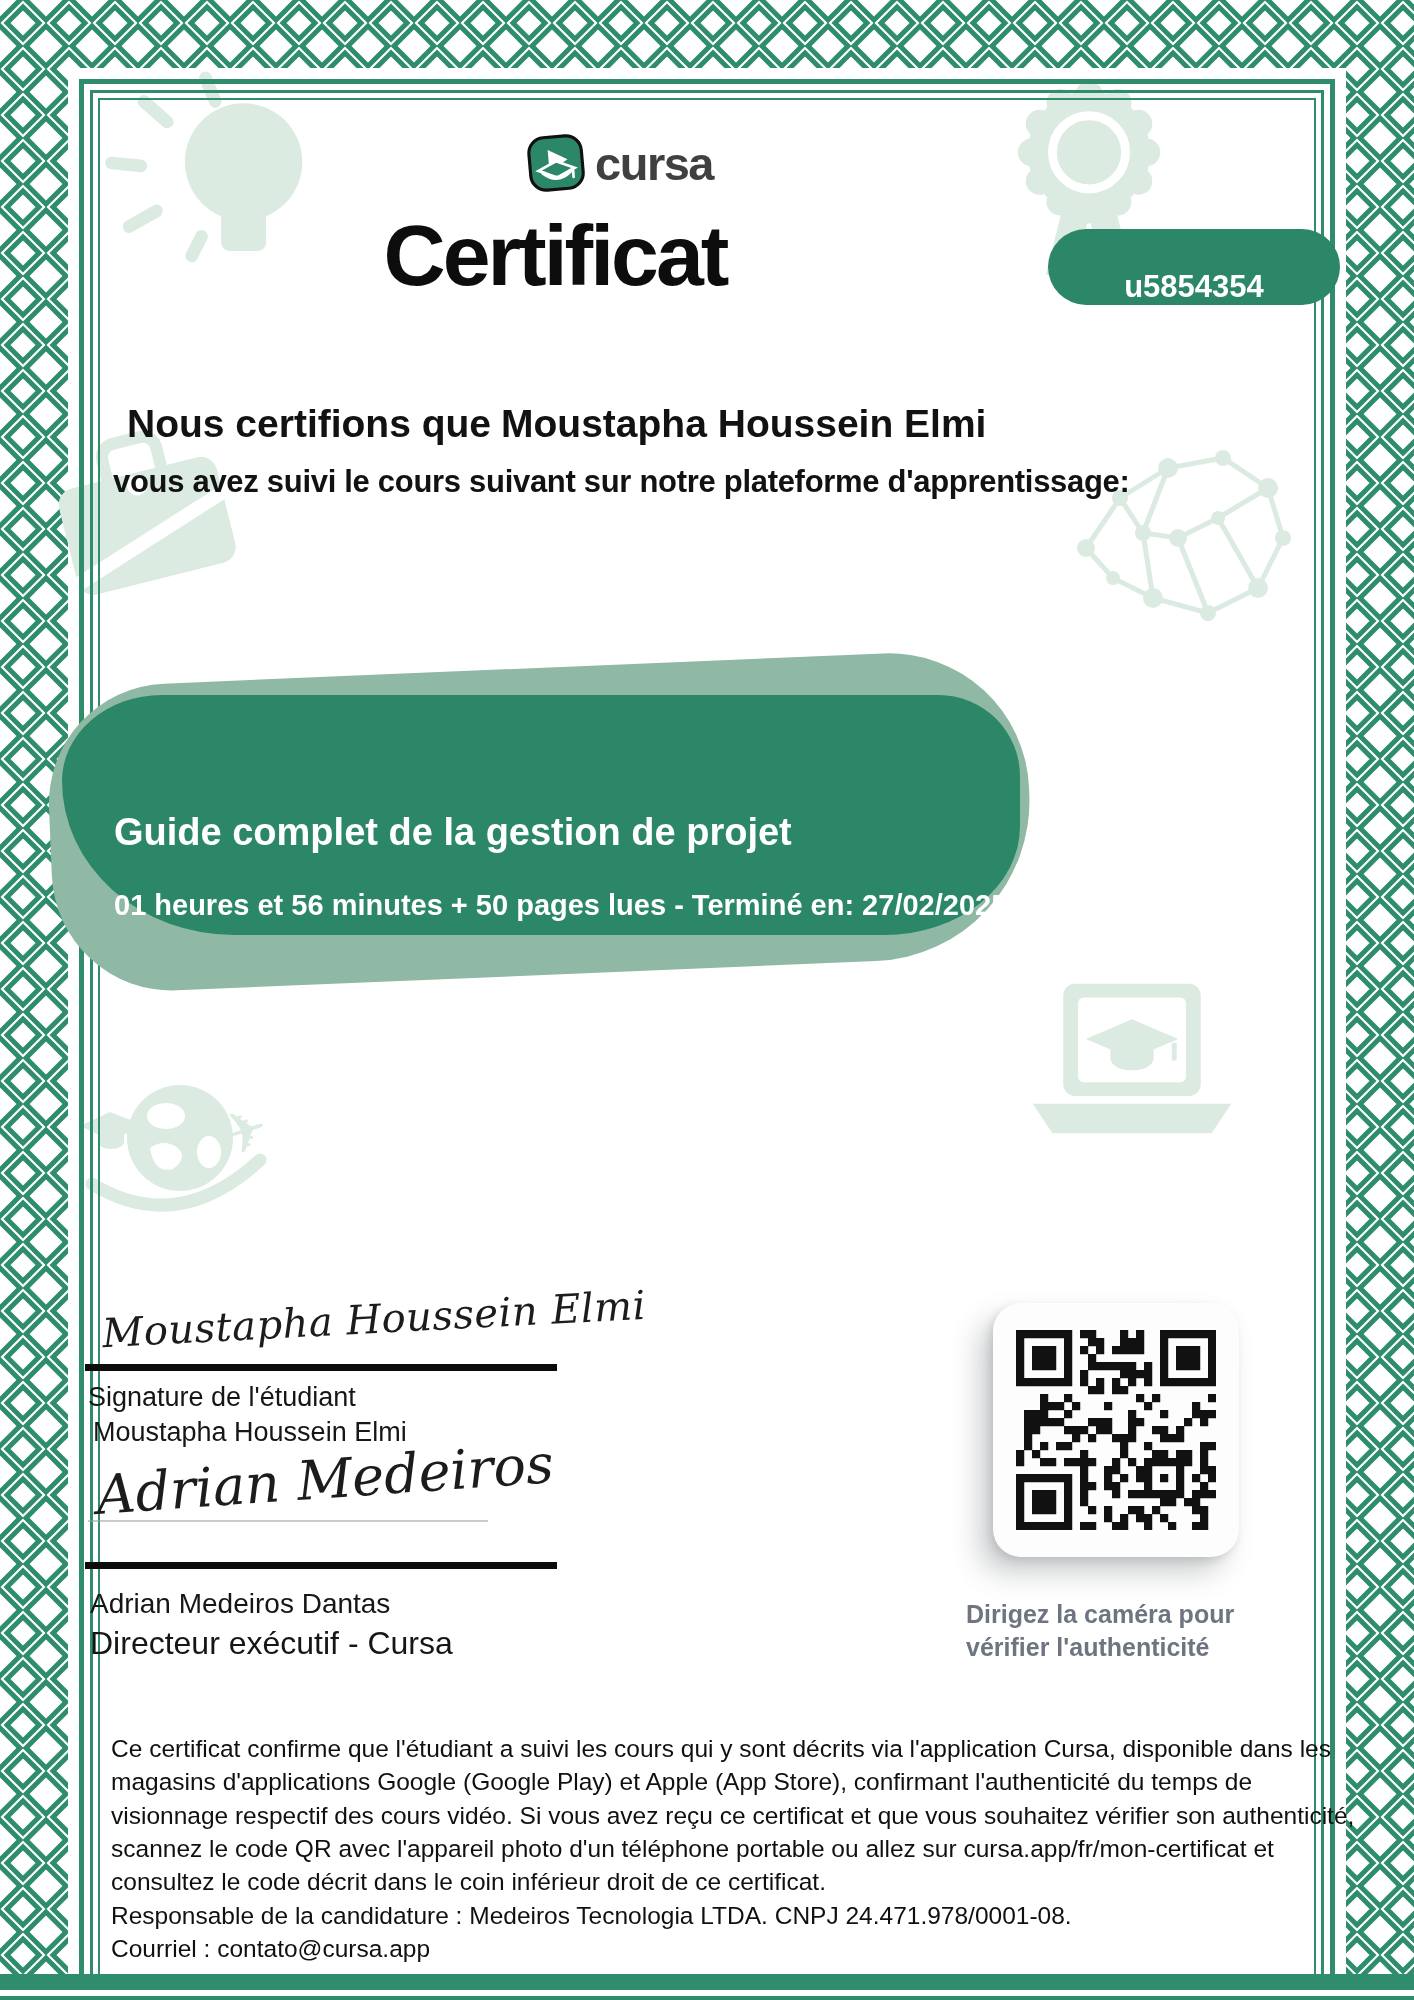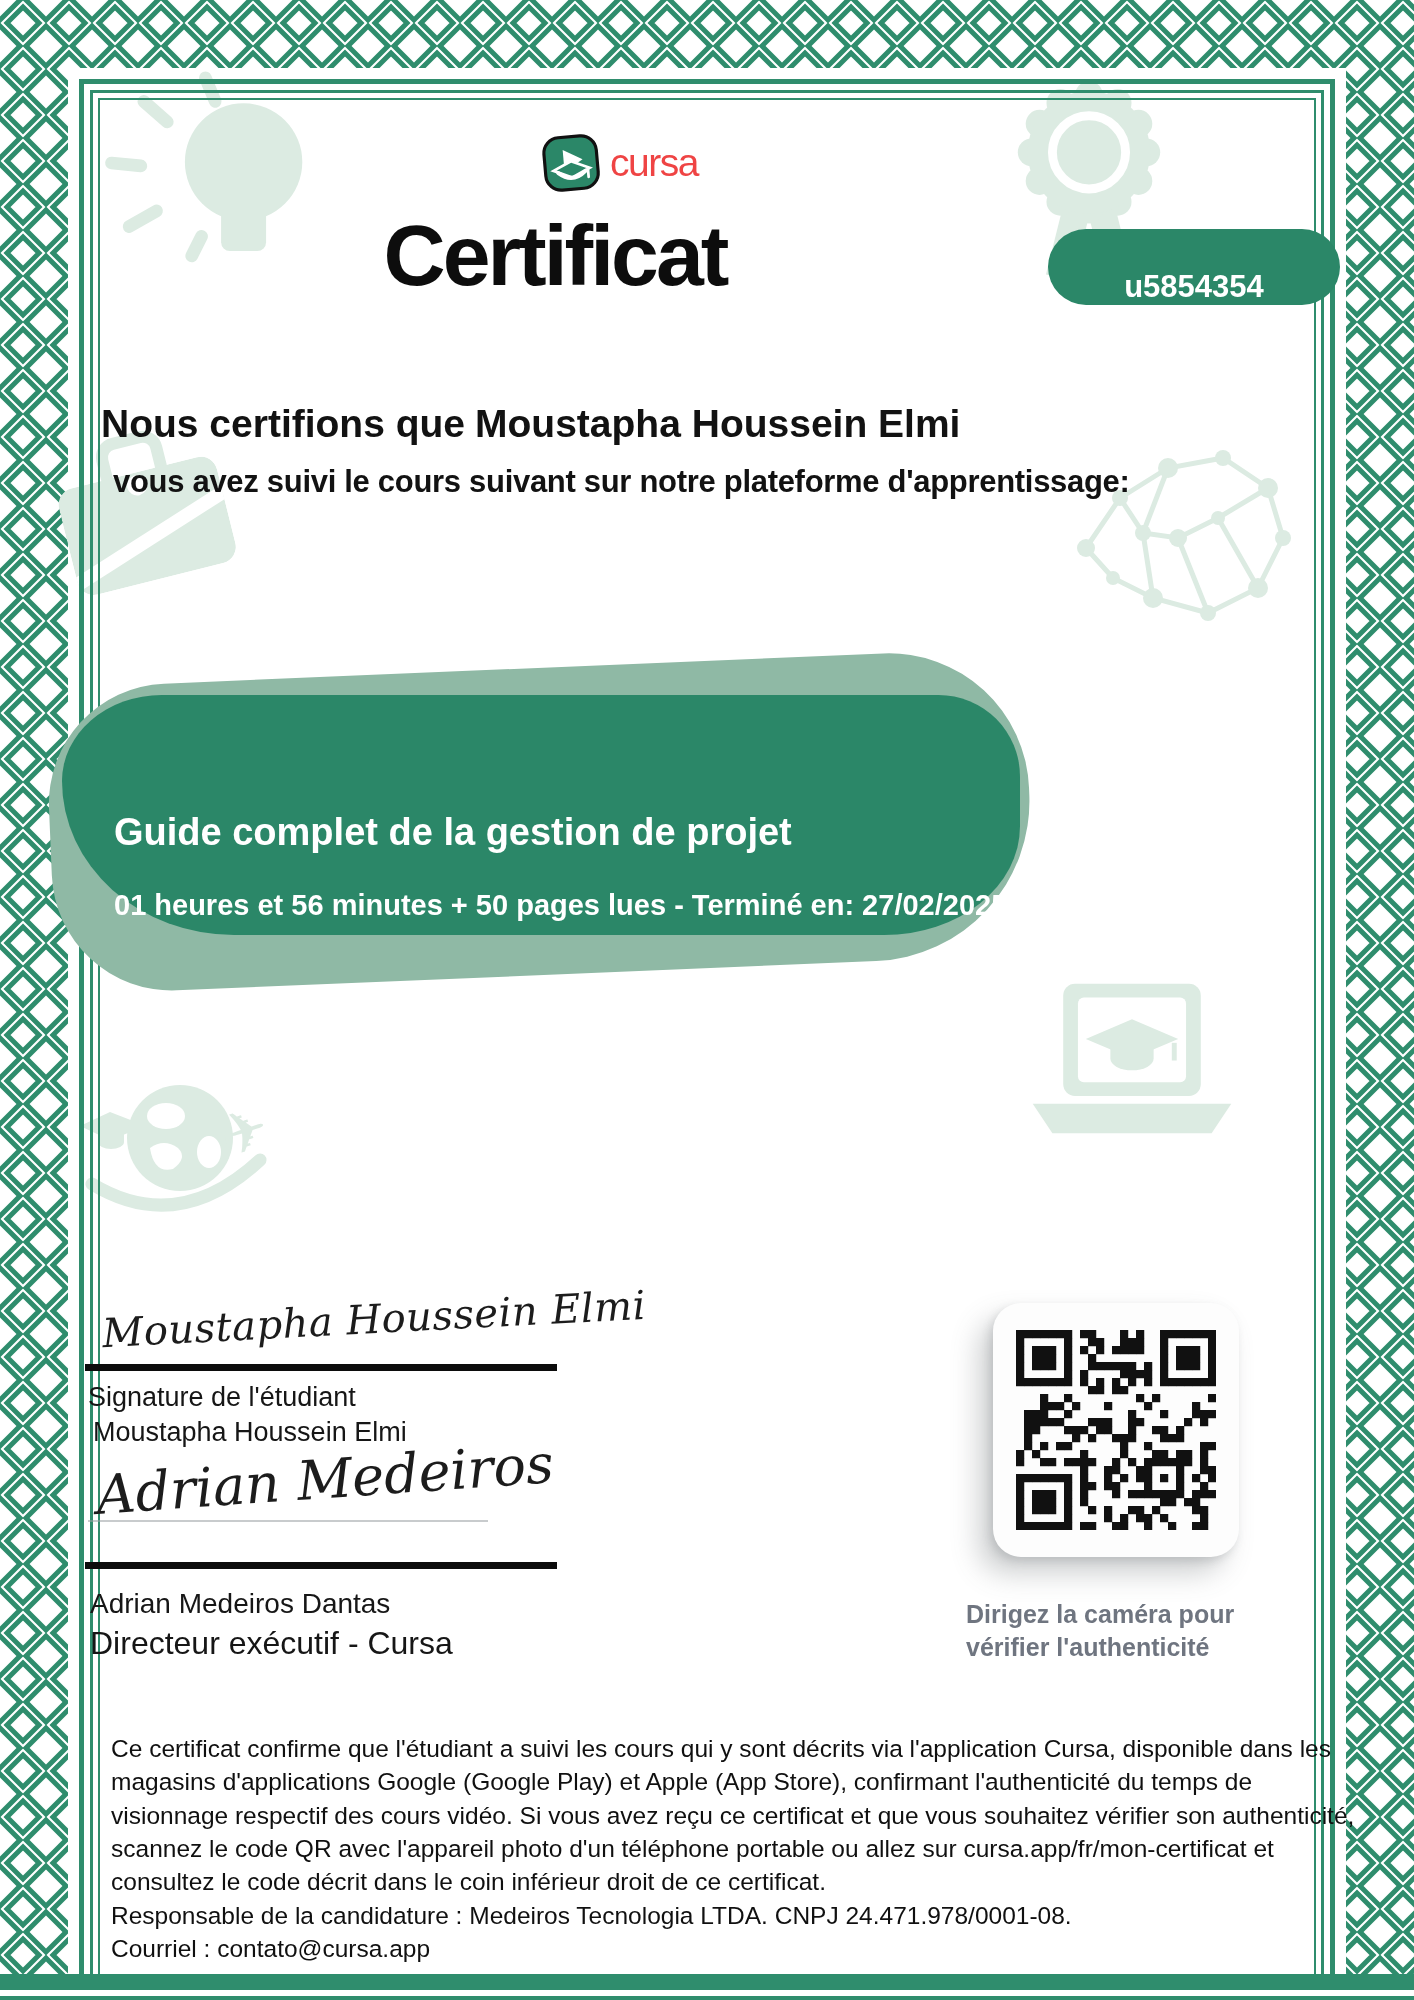--- a/index.html
+++ b/index.html
@@ -27,28 +27,28 @@
     border-right:2px solid var(--pattern-green,#2f8d6d);}
   .bar1{left:0;right:0;top:1974px;height:16px;background:var(--pattern-green,#2f8d6d);z-index:6;}
   .bar2{left:0;right:0;top:1990px;height:6px;background:#fff;z-index:6;}
   .bar3{left:0;right:0;top:1996px;height:4px;background:var(--pattern-green,#2f8d6d);z-index:6;}
   
   .wm{position:absolute;z-index:1;}
   .wm-fill{fill:var(--watermark-mint,#dcebe2);}
   .wm-stroke{stroke:var(--watermark-mint,#dcebe2);fill:none;}
   
   .logo{left:620px;top:134px;transform:translateX(-50%);display:flex;align-items:center;gap:10px;z-index:5;}
-  .logo-word{font-size:39px;font-weight:400;letter-spacing:-1.5px;color:#ef4444;}
+  .logo-word{font-size:47px;font-weight:700;letter-spacing:-1.5px;color:#404040;}
   .cert-title{left:90px;top:206px;width:930px;text-align:center;
     font-size:86px;font-weight:900;letter-spacing:-3px;color:#0d0d0d;z-index:5;}
   .id-badge{left:1048px;top:209px;width:292px;height:76px;background:var(--brand-green,#2b8768);
     border-radius:38px;display:flex;align-items:flex-end;justify-content:center;
     color:#fff;font-size:31px;font-weight:700;z-index:6;margin-top:20px;}
   
-  .intro1{left:101px;top:402px;display:flex;gap:10px;font-size:39px;font-weight:700;color:#121212;z-index:5;white-space:nowrap;}
+  .intro1{left:127px;top:402px;display:flex;gap:10px;font-size:39px;font-weight:700;color:#121212;z-index:5;white-space:nowrap;}
   .intro2{left:113px;top:464px;font-size:31px;font-weight:700;letter-spacing:-0.3px;color:#121212;z-index:5;white-space:nowrap;}
   
   .banner-echo{left:50px;top:668px;width:980px;height:307px;background:var(--sage,#8fb9a5);
     border-radius:120px 140px 160px 120px;transform:rotate(-2.4deg);z-index:3;}
   .banner{left:62px;top:695px;width:958px;height:240px;background:var(--brand-green,#2b8768);
     border-radius:110px 90px 150px 190px / 95px 90px 120px 170px;z-index:4;}
   .banner-title{position:absolute;left:52px;top:116px;font-size:38px;font-weight:700;color:#fff;white-space:nowrap;}
   .banner-sub{position:absolute;left:52px;top:194px;font-size:29px;font-weight:700;color:#fff;white-space:nowrap;}
   
   .script{font-family:"DejaVu Serif",serif;font-style:italic;color:#1c1c1c;z-index:5;white-space:nowrap;}

